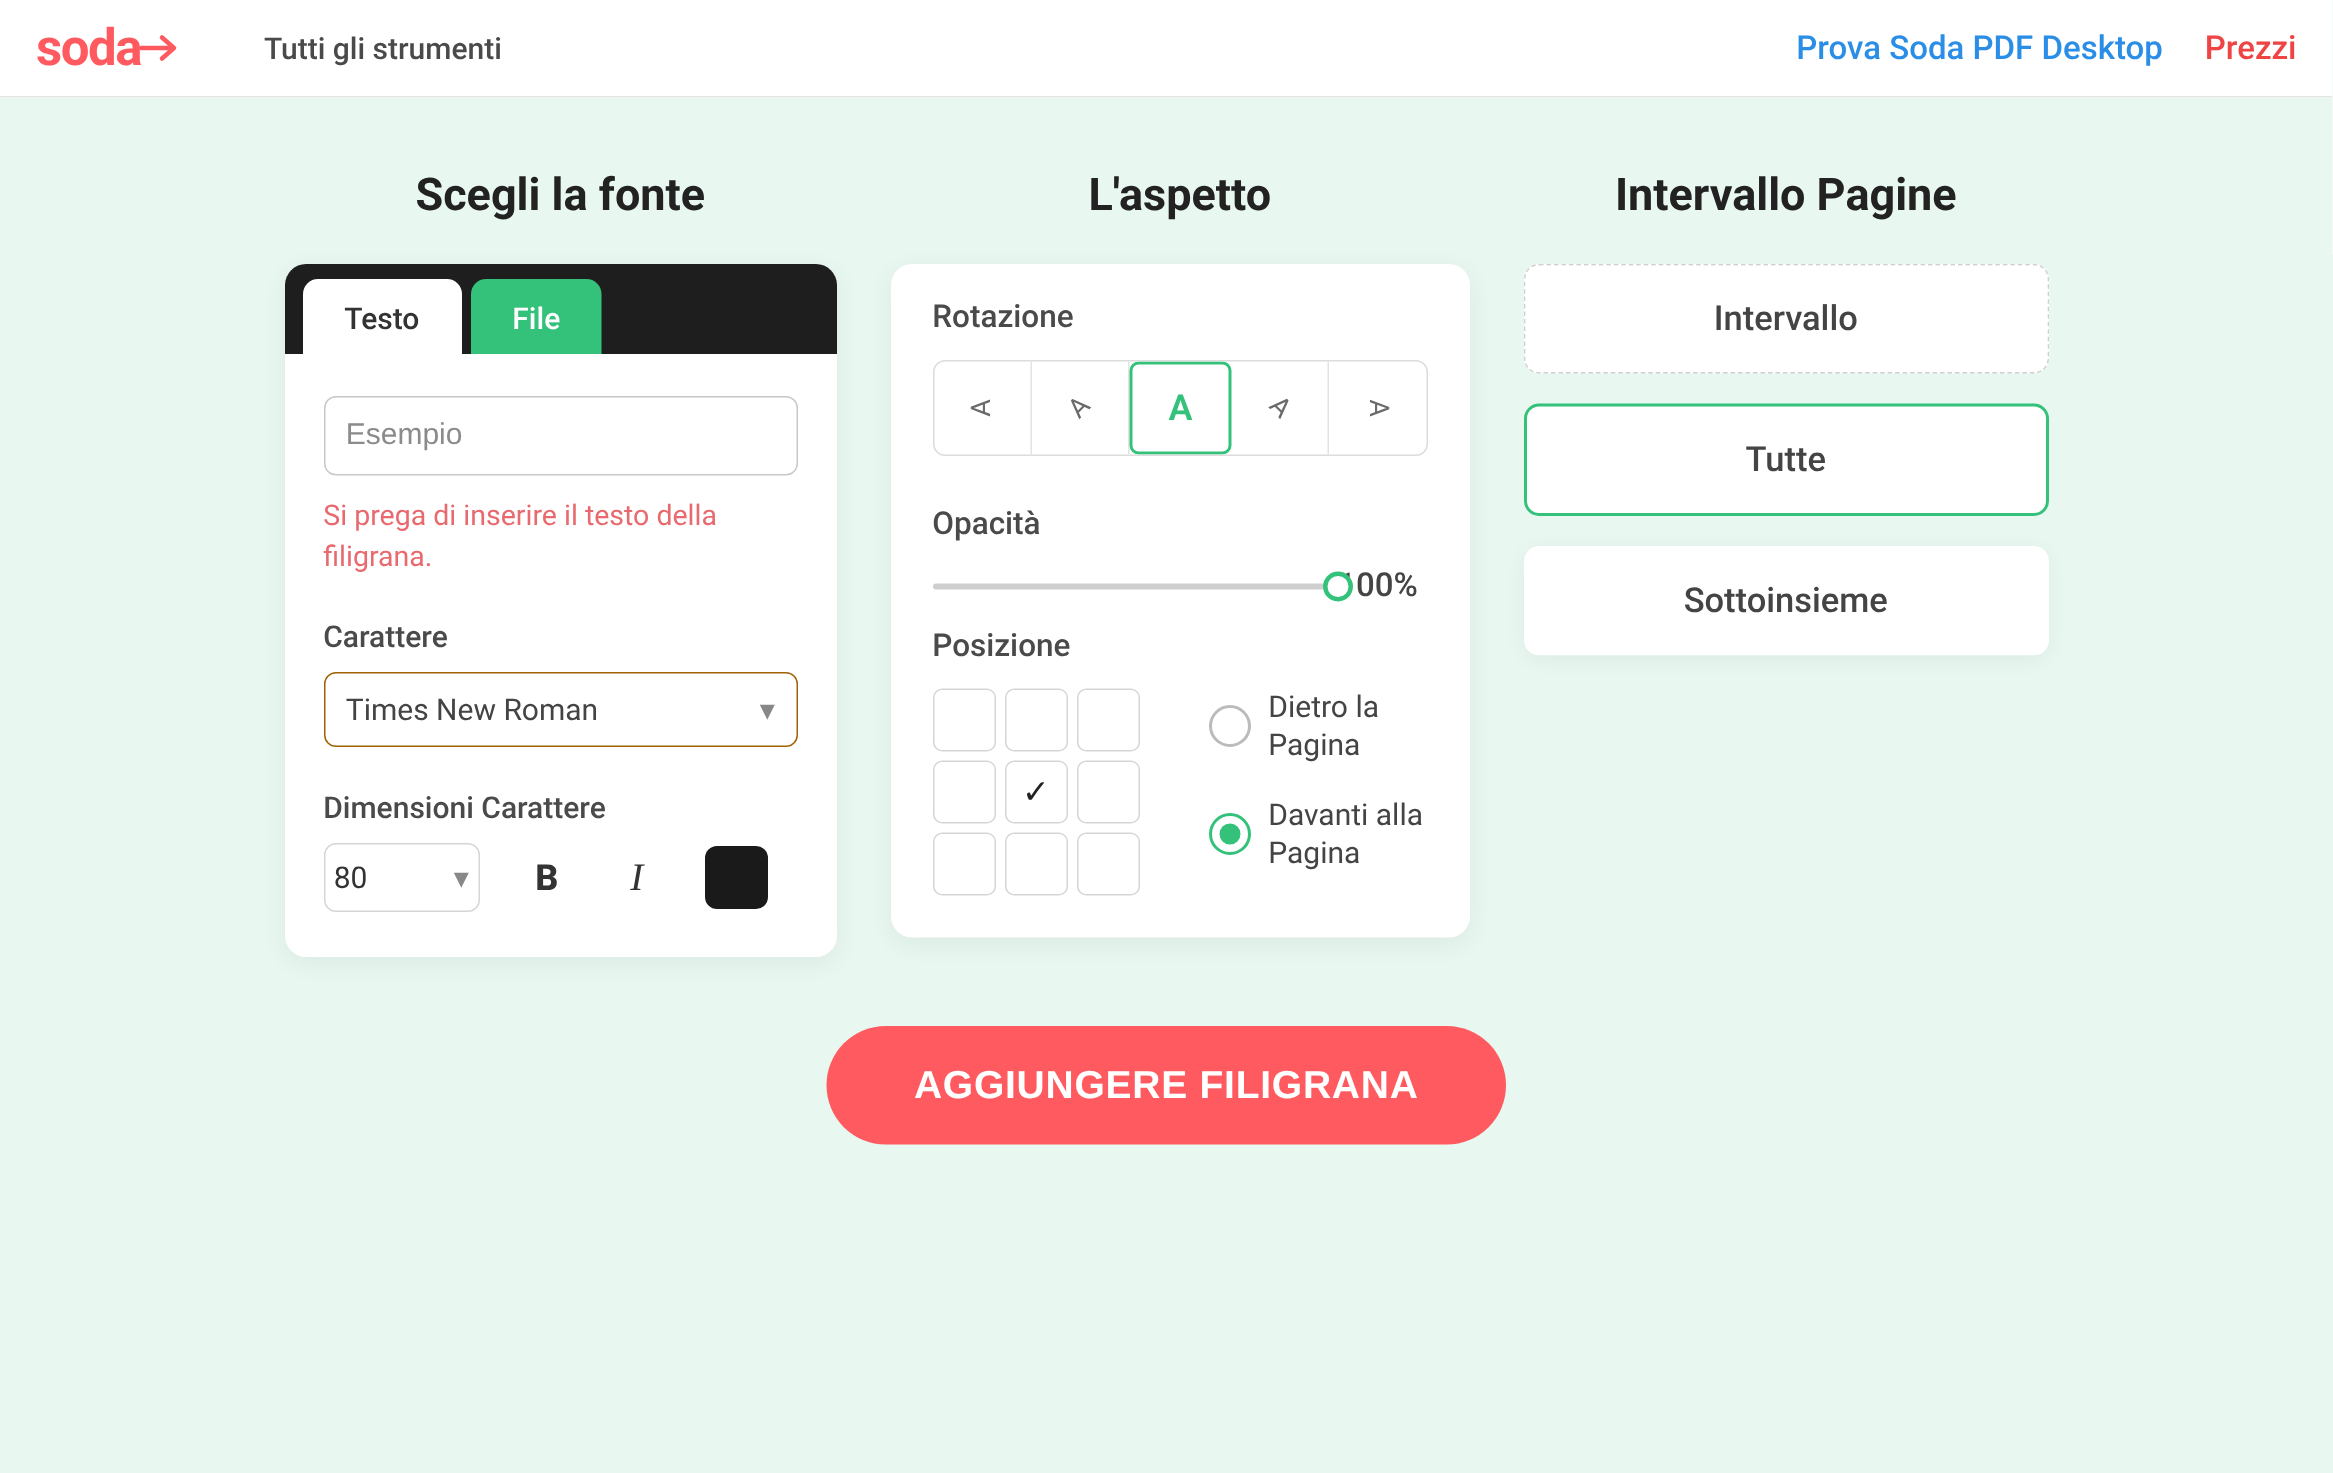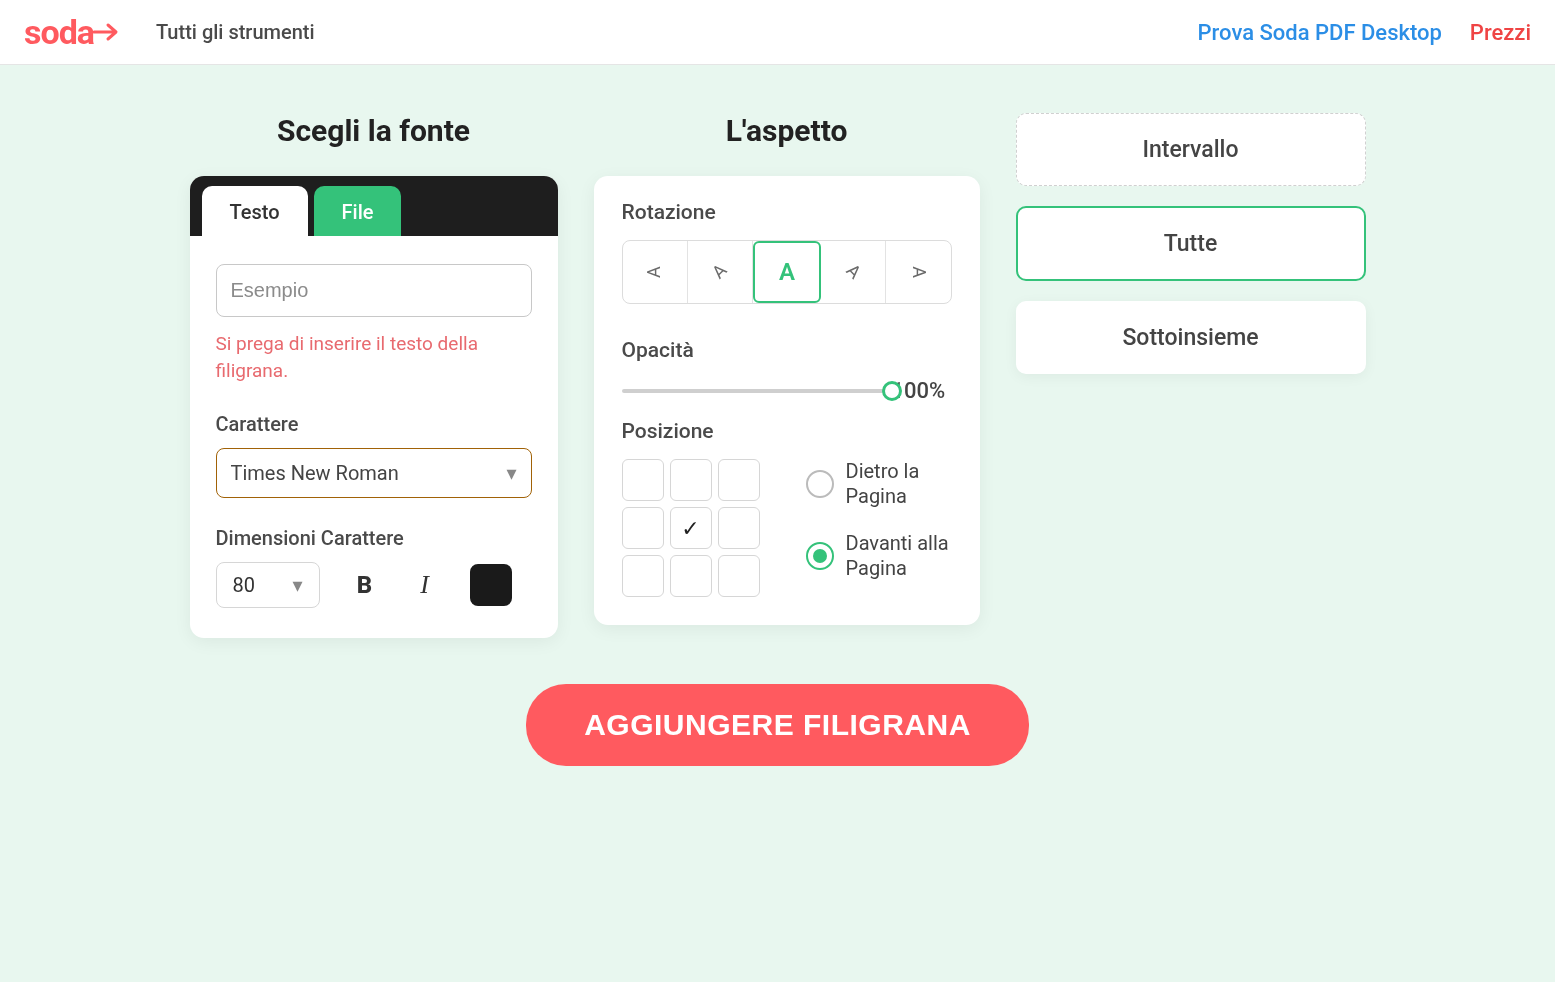--- a/index.html
+++ b/index.html
@@ -12,21 +12,21 @@
     display: flex;
     align-items: center;
     justify-content: space-between;
     padding: 12px 24px;
     border-bottom: 1px solid #e5e5e5;
     background: #fff;
   }
   .header-left {
     display: flex;
     align-items: center;
-    gap: 36px;
+    gap: 56px;
   }
   .logo {
     font-size: 34px;
     font-weight: 700;
     color: #ff5a5f;
     letter-spacing: -1px;
     display: flex;
     align-items: center;
   }
   .header-left .tools-link {
@@ -131,21 +131,21 @@
   }
   .caret { color: #888; }
   .size-row {
     display: flex;
     align-items: center;
     gap: 30px;
   }
   .size-select {
     border: 1px solid #d6d6d6;
     border-radius: 8px;
-    padding: 10px 16px;
+    padding: 10px 6px;
     display: flex;
     align-items: center;
     gap: 24px;
     font-size: 20px;
     width: 104px;
     justify-content: space-between;
     cursor: pointer;
   }
   .style-btn {
     font-size: 24px;
@@ -251,21 +251,21 @@
     box-shadow:none;
   }
   .range-option.dashed {
     border:1px dashed #d0d0d0;
     box-shadow:none;
   }
   .cta-row { text-align:center; margin-top:46px;}
   .cta-btn {
     background:#ff5a5f;
     color:#fff;
-    font-size:30px;
+    font-size:26px;
     font-weight:700;
     letter-spacing:0.5px;
     border:none;
     border-radius:40px;
     padding:24px 58px;
     cursor:pointer;
   }
 </style>
 </head>
 <body>
@@ -381,20 +381,21 @@
               </div>
               <span class="radio-label">Davanti alla Pagina</span>
             </div>
           </div>
         </div>
 
       </div>
     </div>
 
     <div class="col3">
+      <h2 class="col-title">Intervallo Pagine</h2>
       <div class="range-card">
         <div class="range-option dashed">Intervallo</div>
         <div class="range-option selected">Tutte</div>
         <div class="range-option">Sottoinsieme</div>
       </div>
     </div>
 
   </div>
 
   <div class="cta-row">

